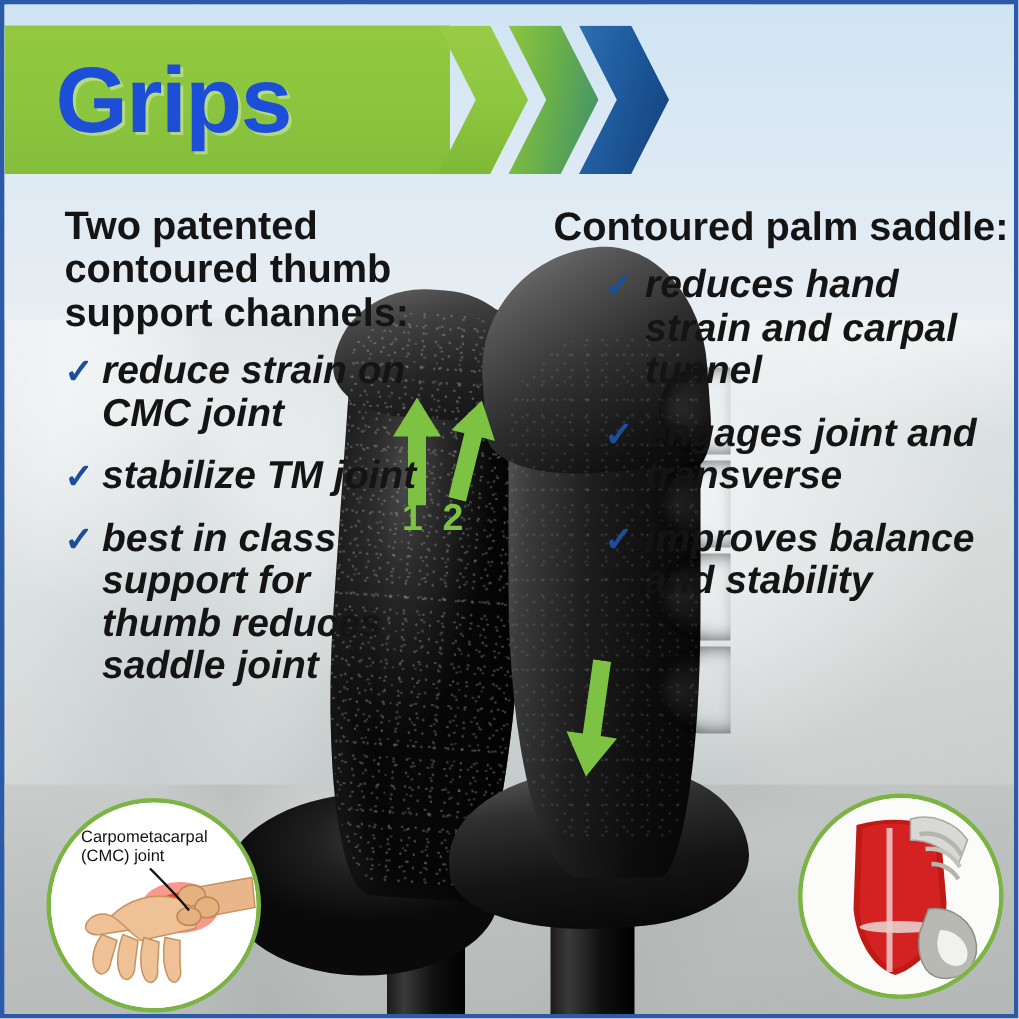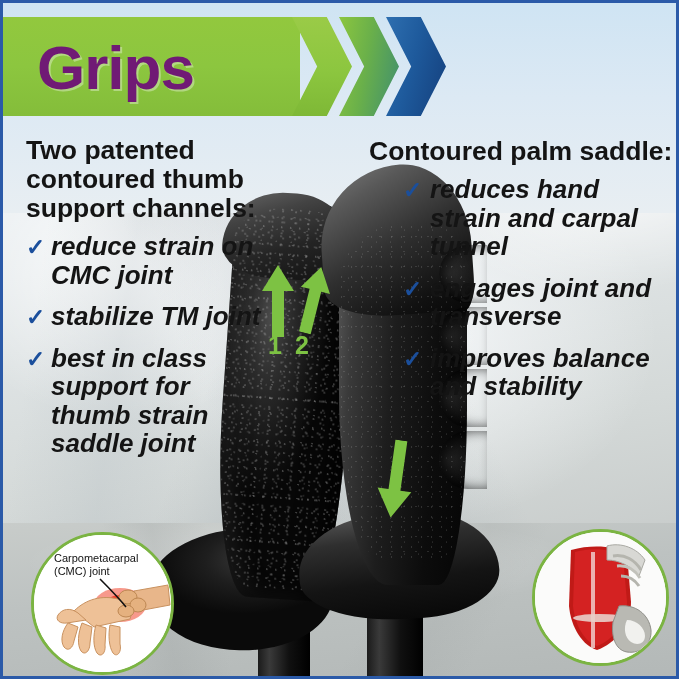--- a/index.html
+++ b/index.html
@@ -95,33 +95,33 @@
   .chev-1 { left: 289px; background: linear-gradient(180deg, #9acb47 0%, #8cc63f 55%, #7eb836 100%); }
   .chev-2 { left: 336px; background: linear-gradient(100deg, #8cc63f 0%, #6ab04a 45%, #3f8f6e 100%); }
   .chev-3 { left: 383px; background: linear-gradient(105deg, #2e6fb0 0%, #1e5a9c 45%, #143f7c 100%); }
 
   .header-title {
     position: absolute;
     left: 34px;
     top: 20px;
     font-size: 62px;
     font-weight: bold;
-    color: #701a75;
+    color: #1d4ed8;
     letter-spacing: -1px;
     line-height: 62px;
     text-shadow: 2px 2px 0 rgba(255,255,255,0.35);
   }
 
   
   .col {
     position: absolute;
     color: #111111;
   }
   .col-left {
-    left: 23px;
+    left: 40px;
     top: 133px;
     width: 238px;
   }
   .col-right {
     left: 366px;
     top: 134px;
     width: 300px;
   }
   .col-heading {
     font-size: 26.5px;
@@ -425,21 +425,21 @@
       <li class="bullet">
         <span class="bullet-check">✓</span>
         <span class="bullet-text">reduce strain on CMC joint</span>
       </li>
       <li class="bullet">
         <span class="bullet-check">✓</span>
         <span class="bullet-text">stabilize TM joint</span>
       </li>
       <li class="bullet">
         <span class="bullet-check">✓</span>
-        <span class="bullet-text">best in class support for thumb strain saddle joint</span>
+        <span class="bullet-text">best in class support for thumb reduces saddle joint</span>
       </li>
     </ul>
   </div>
 
   <div class="col col-right">
     <div class="col-heading">Contoured palm saddle:</div>
     <ul class="bullets">
       <li class="bullet">
         <span class="bullet-check">✓</span>
         <span class="bullet-text">reduces hand strain and carpal tunnel</span>

